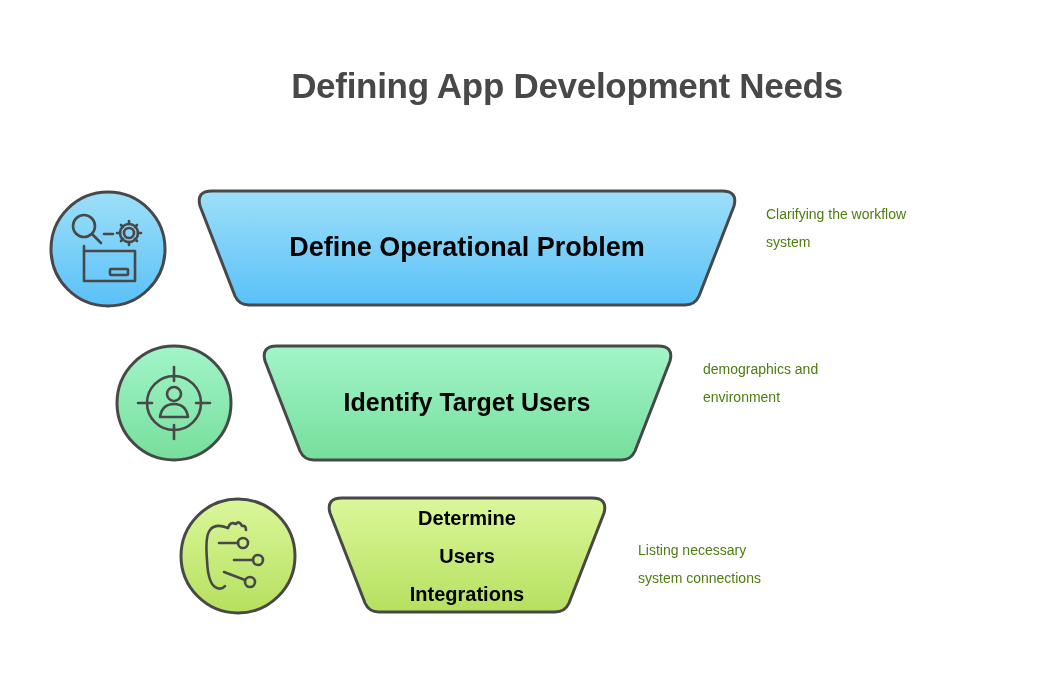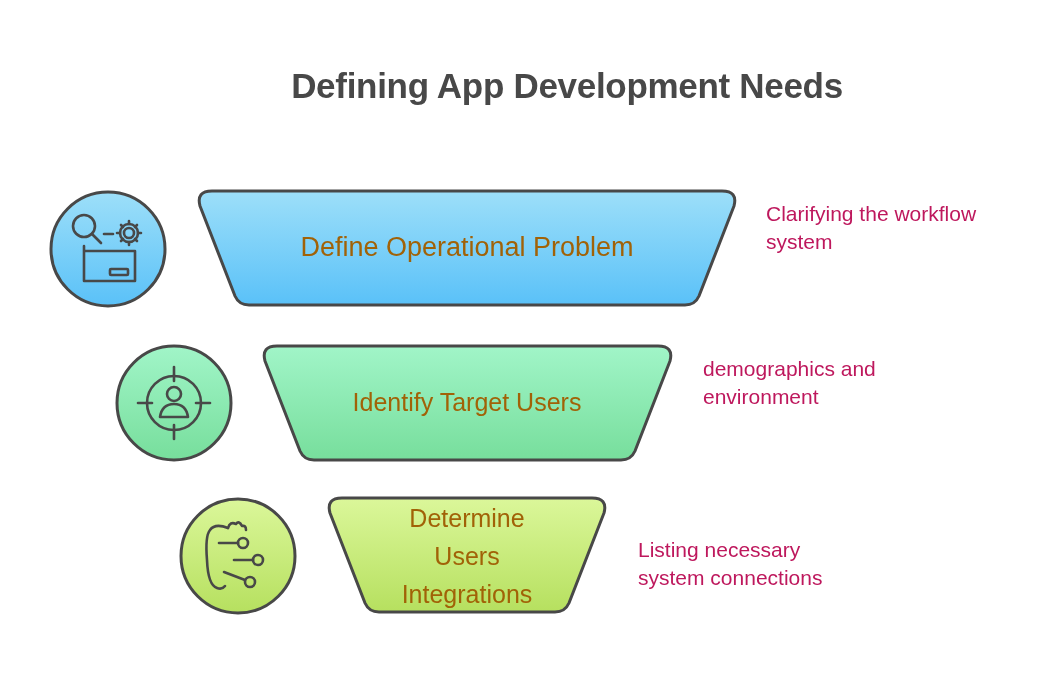--- a/index.html
+++ b/index.html
@@ -2,22 +2,22 @@
 <html><head>
   <meta charset="utf-8">
   <style>
     html, body { margin: 0; padding: 0; background: #ffffff; }
     body { width: 1056px; height: 680px; position: relative; overflow: hidden;
            font-family: "Liberation Sans", "DejaVu Sans", sans-serif; color: #484848; }
     .title { position: absolute; left: 0; width: 1134px; top: 66px; text-align: center;
              font-size: 35px; font-weight: bold; color: #484848; letter-spacing: -0.3px; }
     svg.diagram { position: absolute; left: 0; top: 0; }
     .stage-label { position: absolute; display: flex; align-items: center; justify-content: center;
-                   text-align: center; font-weight: normal; color: #a16207; line-height: 1.18; }
-    .desc { position: absolute; font-size: 21px; line-height: 28px; color: #be185d; }
+                   text-align: center; font-weight: bold; color: #000000; line-height: 1.18; }
+    .desc { position: absolute; font-size: 14px; line-height: 28px; color: #4d7c0f; }
   </style>
 </head>
 <body>
 
 <div class="title">Defining App Development Needs</div>
 
 <svg class="diagram" width="1056" height="680" viewBox="0 0 1056 680">
   <defs>
     <linearGradient id="g1" x1="0" y1="0" x2="0" y2="1">
       <stop offset="0" stop-color="#9ddff9"></stop>
@@ -76,21 +76,21 @@
       <line x1="234" y1="560" x2="253" y2="560"></line>
       <circle cx="258" cy="560" r="5"></circle>
       <line x1="224" y1="572" x2="245" y2="580"></line>
       <circle cx="250" cy="582" r="5"></circle>
     </g>
   </g>
 </svg>
 
 <div class="stage-label" style="left:237px; top:215px; width:460px; height:66px; font-size:27px;">Define Operational Problem</div>
 <div class="stage-label" style="left:300px; top:370px; width:334px; height:66px; font-size:25px;">Identify Target Users</div>
-<div class="stage-label" style="left:352px; top:500px; width:230px; height:112px; font-size:25px; flex-direction:column; line-height:38px;">
+<div class="stage-label" style="left:352px; top:500px; width:230px; height:112px; font-size:20px; flex-direction:column; line-height:38px;">
   <span>Determine</span>
   <span>Users</span>
   <span>Integrations</span>
 </div>
 
 <div class="desc" style="left:766px; top:200px;">
   <div>Clarifying the workflow</div>
   <div>system</div>
 </div>
 <div class="desc" style="left:703px; top:355px;">

